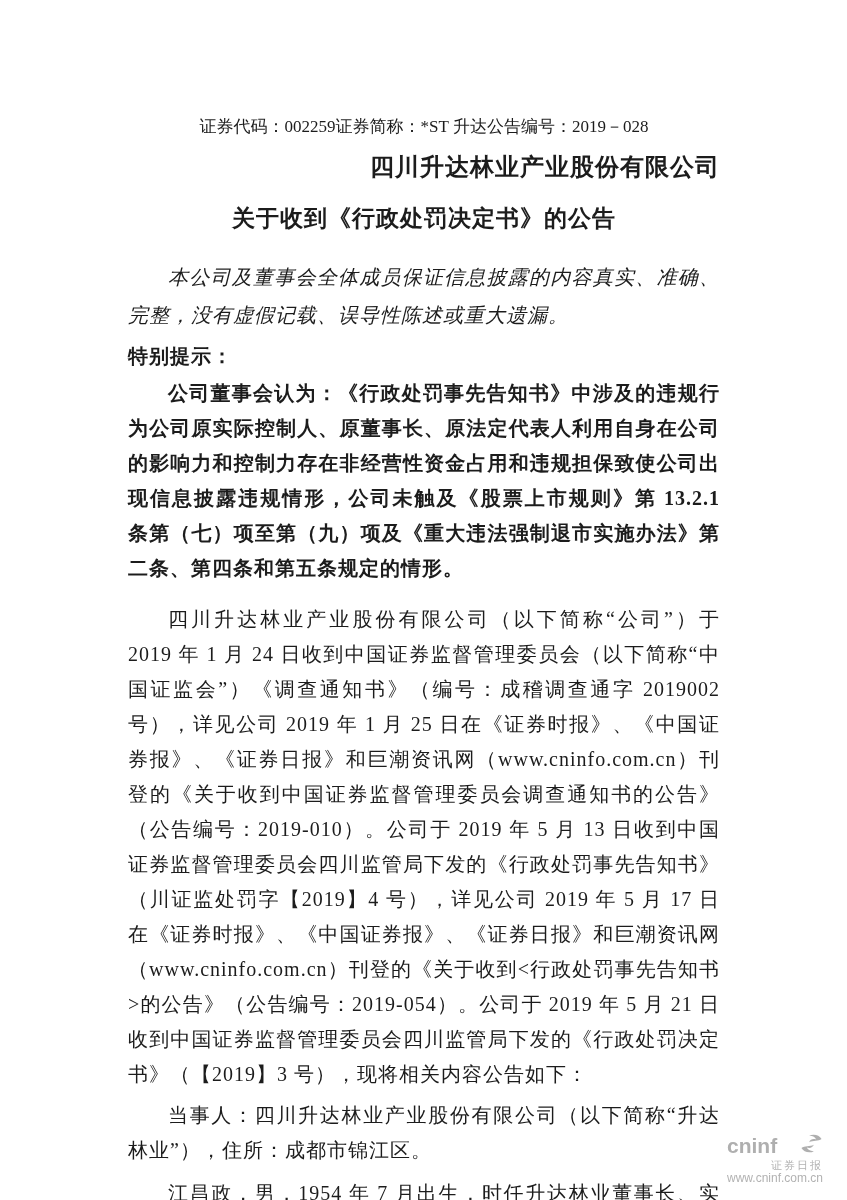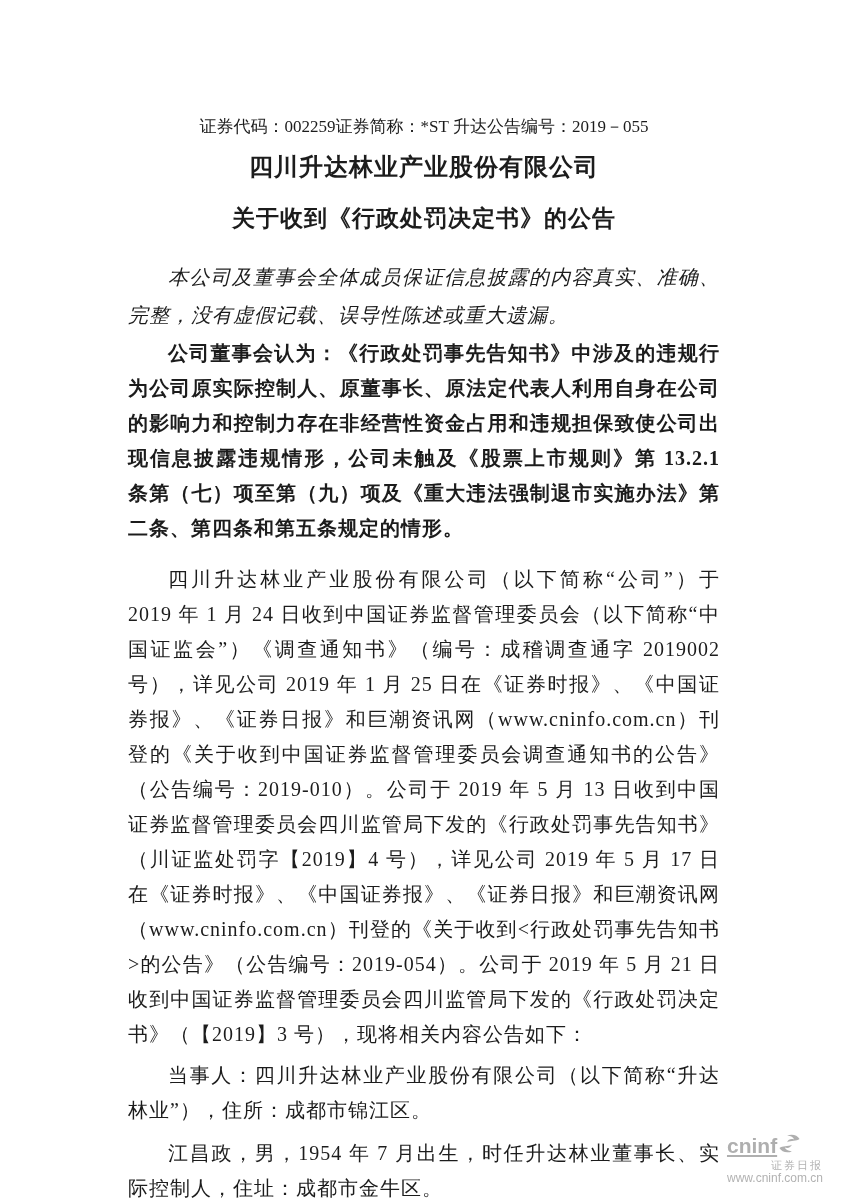--- a/index.html
+++ b/index.html
@@ -24,21 +24,21 @@
     justify-content: center;
     font-size: 17px;
     line-height: 22px;
     white-space: nowrap;
   }
   .title-company {
     margin: 14px 0 0 0;
     font-size: 24px;
     line-height: 30px;
     font-weight: bold;
-    text-align: center;
+    text-align: right;
     letter-spacing: 1px;
   }
   .title-announcement {
     margin: 22px 0 0 0;
     font-size: 23px;
     line-height: 30px;
     font-weight: bold;
     text-align: center;
     letter-spacing: 1px;
   }
@@ -73,54 +73,54 @@
     right: 24px;
     bottom: 14px;
     text-align: right;
     color: #b2b2b2;
     font-family: "Liberation Sans", "DejaVu Sans", sans-serif;
     line-height: 1.15;
   }
   .wm-logo-row {
     display: flex;
     align-items: center;
-    justify-content: flex-start;
+    justify-content: space-between;
     gap: 1px;
     font-weight: bold;
     font-size: 21px;
     color: #afafaf;
-    text-decoration: underline;
   }
   .wm-brand {
     font-size: 11px;
     letter-spacing: 2px;
     margin-top: -2px;
   }
   .wm-url {
     font-size: 12px;
     margin-top: 1px;
   }
 </style>
 </head>
 <body>
 
 <div class="content">
 
   <div class="header-row">
     <span>证券代码：002259</span>
     <span>证券简称：*ST 升达</span>
-    <span>公告编号：2019－055</span>
+    <span>公告编号：2019－028</span>
   </div>
 
   <div class="title-company">四川升达林业产业股份有限公司</div>
 
   <div class="title-announcement">关于收到《行政处罚决定书》的公告</div>
 
   <p class="para disclaimer">本公司及董事会全体成员保证信息披露的内容真实、准确、完整，没有虚假记载、误导性陈述或重大遗漏。</p>
 
+  <p class="para note-label">特别提示：</p>
 
   <p class="para special-note">公司董事会认为：《行政处罚事先告知书》中涉及的违规行为公司原实际控制人、原董事长、原法定代表人利用自身在公司的影响力和控制力存在非经营性资金占用和违规担保致使公司出现信息披露违规情形，公司未触及《股票上市规则》第 13.2.1 条第（七）项至第（九）项及《重大违法强制退市实施办法》第二条、第四条和第五条规定的情形。</p>
 
   <p class="para body-1">四川升达林业产业股份有限公司（以下简称“公司”）于 2019 年 1 月 24 日收到中国证券监督管理委员会（以下简称“中国证监会”）《调查通知书》（编号：成稽调查通字 2019002 号），详见公司 2019 年 1 月 25 日在《证券时报》、《中国证券报》、《证券日报》和巨潮资讯网（www.cninfo.com.cn）刊登的《关于收到中国证券监督管理委员会调查通知书的公告》（公告编号：2019-010）。公司于 2019 年 5 月 13 日收到中国证券监督管理委员会四川监管局下发的《行政处罚事先告知书》（川证监处罚字【2019】4 号），详见公司 2019 年 5 月 17 日在《证券时报》、《中国证券报》、《证券日报》和巨潮资讯网（www.cninfo.com.cn）刊登的《关于收到&lt;行政处罚事先告知书&gt;的公告》（公告编号：2019-054）。公司于 2019 年 5 月 21 日收到中国证券监督管理委员会四川监管局下发的《行政处罚决定书》（【2019】3 号），现将相关内容公告如下：</p>
 
   <p class="para body-2">当事人：四川升达林业产业股份有限公司（以下简称“升达林业”），住所：成都市锦江区。</p>
 
   <p class="para body-3">江昌政，男，1954 年 7 月出生，时任升达林业董事长、实际控制人，住址：成都市金牛区。</p>
 
 </div>

